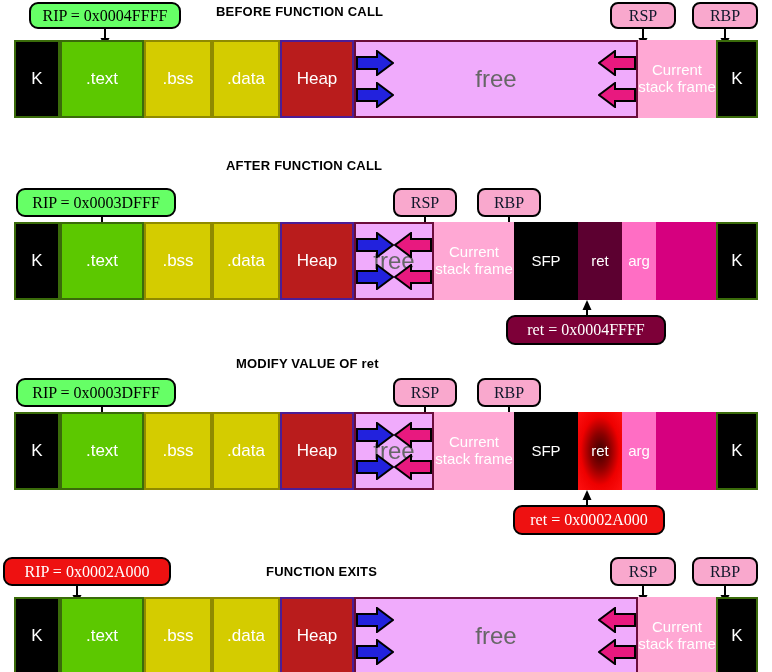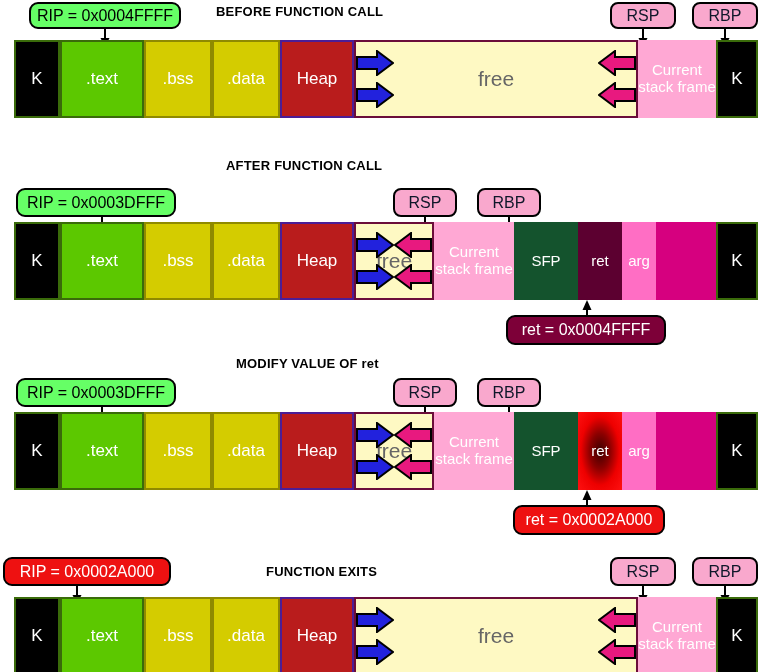--- a/index.html
+++ b/index.html
@@ -36,27 +36,27 @@
     font-size:17px;
     line-height:1.12;
     text-align:center;
     overflow:hidden;
   }
   .seg.kernel{background:#000000;border:2px solid #3a6b0a;}
   .seg.text{background:#5cc800;border:2px solid #3a6b0a;}
   .seg.bss,.seg.data{background:#d4cc00;border:2px solid #8f8a00;}
   .seg.heap{background:#b91c1c;border:2px solid #4c1d95;}
   .seg.free{
-    background:#fef9c3;
+    background:#f0abfc;
     border:2px solid #6b0d3a;
     color:#666666;
-    font-size:21px;
+    font-size:24px;
   }
   .seg.csf{background:#ffa8d4;border:none;color:#ffffff;font-size:15px;}
-  .seg.sfp{background:#14532d;border:none;color:#ffffff;font-size:15px;}
+  .seg.sfp{background:#000000;border:none;color:#ffffff;font-size:15px;}
   .seg.ret{background:#5c0030;border:none;color:#ffffff;font-size:15px;}
   .seg.ret-hot{
     background:radial-gradient(ellipse at 50% 50%, #3d0000 0%, #8b0000 32%, #ee0000 62%, #ff1111 100%);
     border:none;color:#ffffff;font-size:15px;
   }
   .seg.arg{background:#ff6ec4;border:none;color:#ffffff;font-size:15px;}
   .seg.used{background:#d6007f;border:none;}
 
   .seg .lbl{pointer-events:none;}
 
@@ -68,20 +68,21 @@
   
   .callout{
     position:absolute;
     box-sizing:border-box;
     border:2px solid #000000;
     border-radius:9px;
     display:flex;align-items:center;justify-content:center;
     font-size:16px;
     white-space:nowrap;
     padding:0 8px;
+    font-family:Liberation Serif, serif;
   }
   .callout.green{background:#66ff66;color:#000000;}
   .callout.red{background:#ee1111;color:#ffffff;}
   .callout.pinkreg{background:#f9a8cd;color:#0f172a;font-size:16px;border-radius:8px;}
   .callout.maroon{background:#7d0038;color:#ffffff;}
 
   
   .connector{position:absolute;}
   .connector svg{display:block;overflow:visible;}
 </style>

